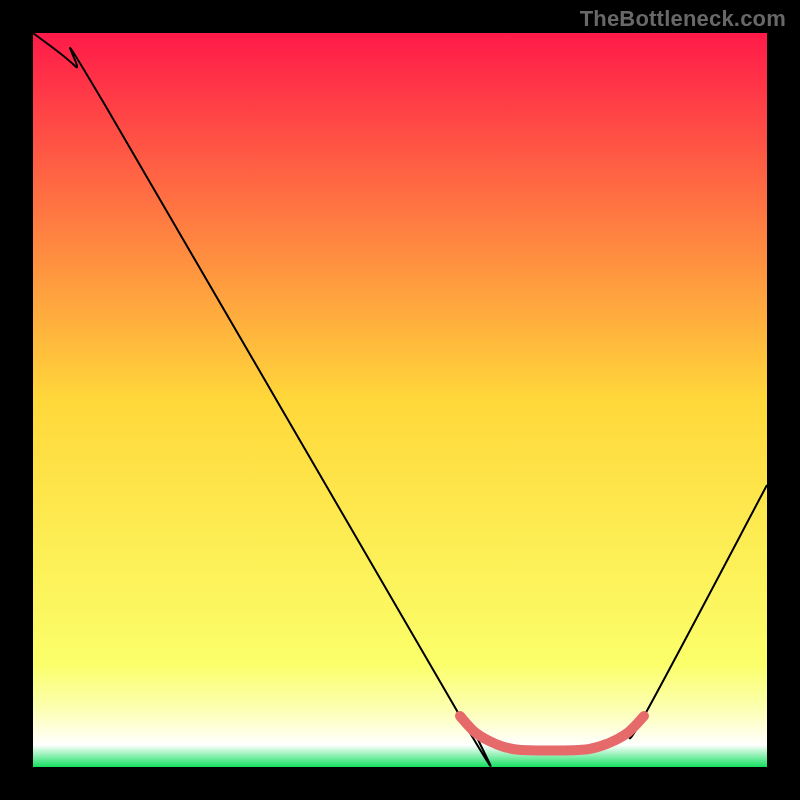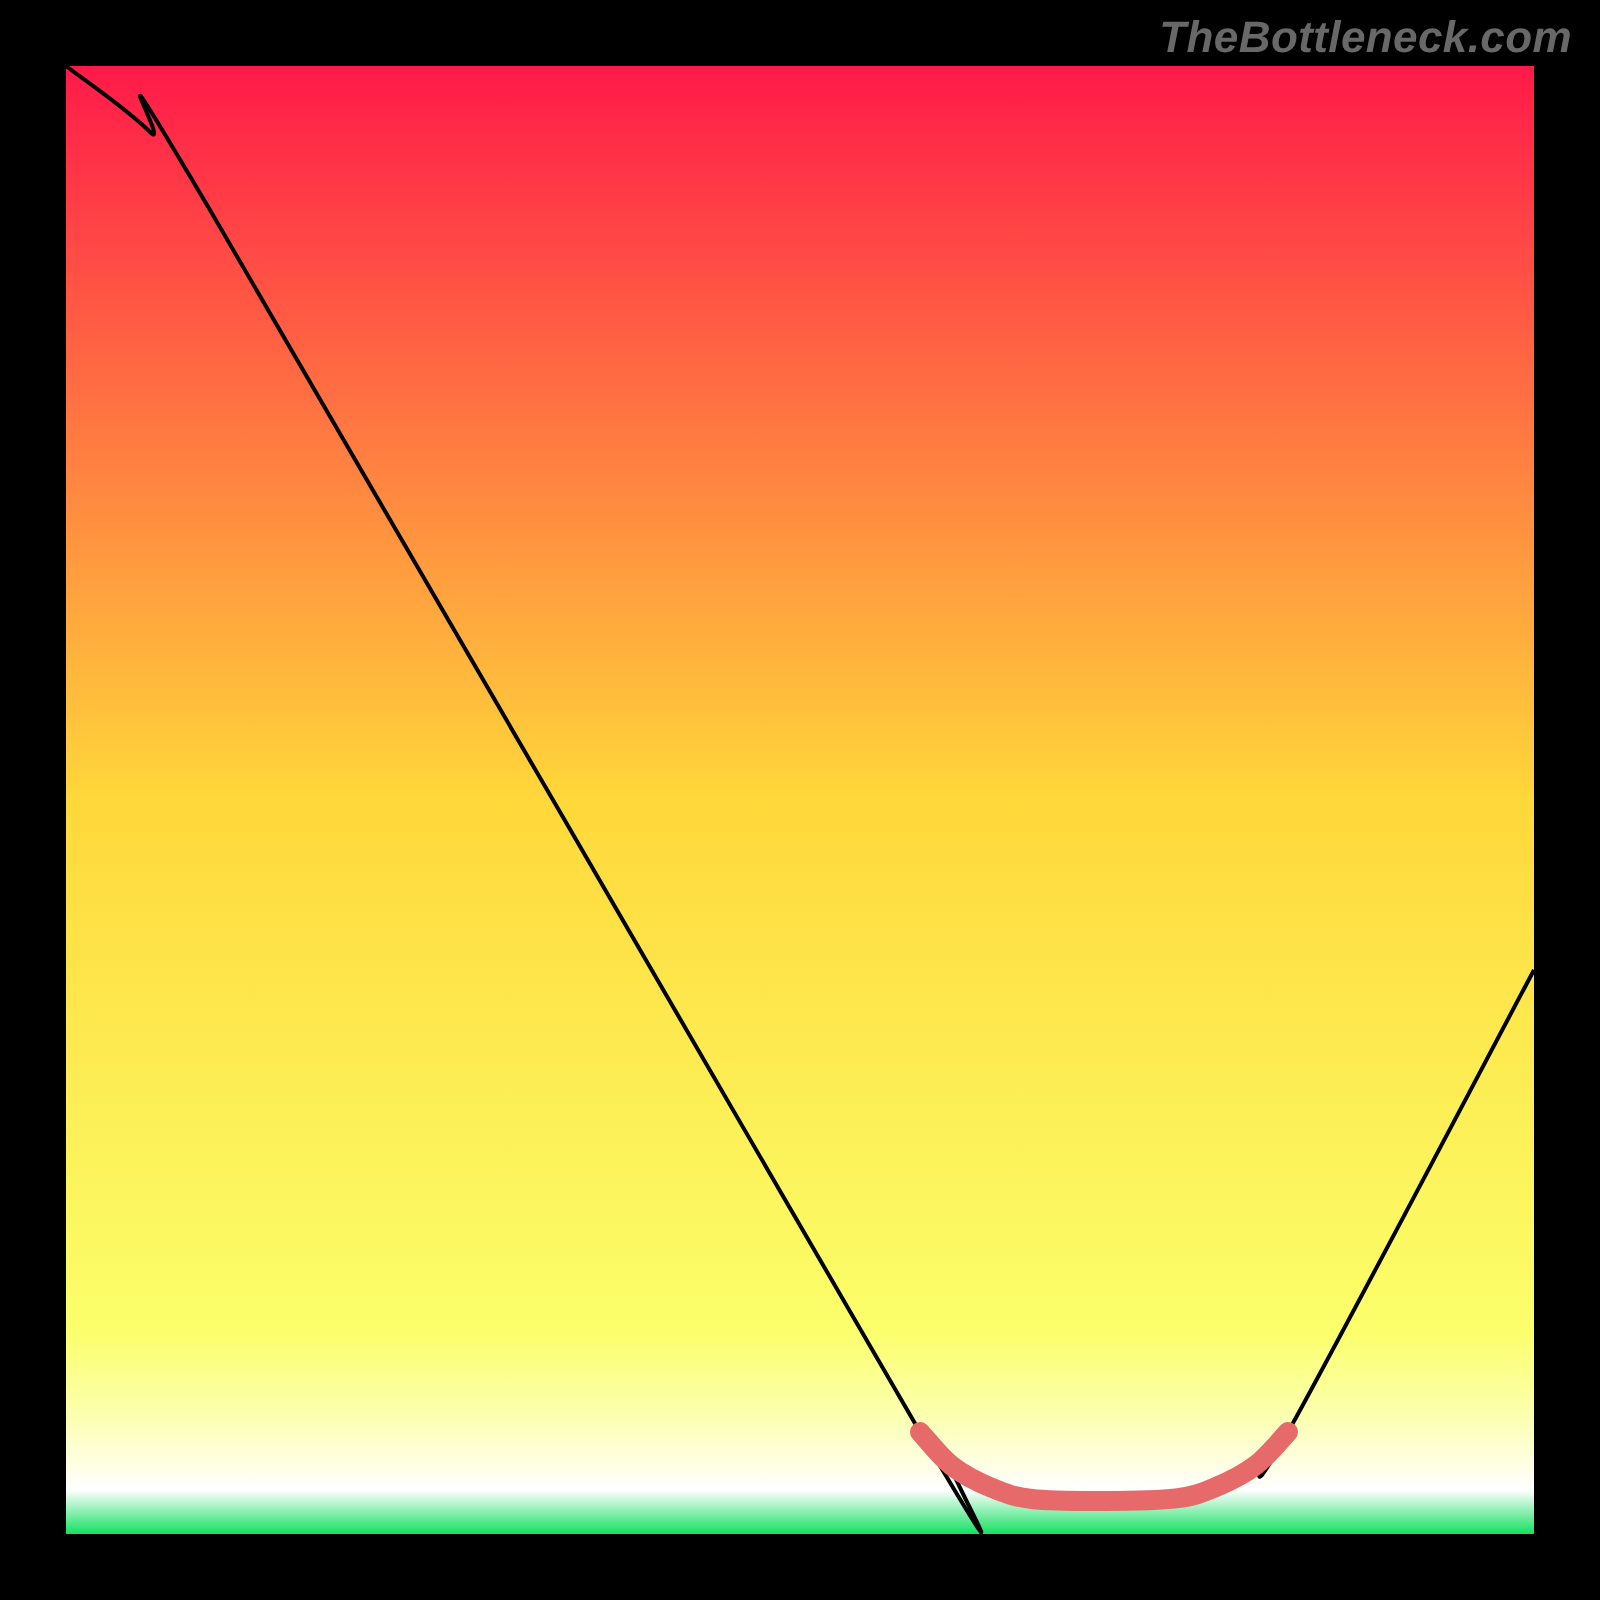--- a/index.html
+++ b/index.html
@@ -19,21 +19,20 @@
   .watermark {
     position: absolute;
     top: 6px;
     right: 14px;
     font-family: Arial, Helvetica, sans-serif;
     font-size: 22px;
     font-weight: 600;
     color: #686868;
     letter-spacing: 0.2px;
     z-index: 5;
-    font-style: italic;
   }
   svg {
     position: absolute;
     left: 0;
     top: 0;
   }
 </style>
 </head>
 <body>
 

